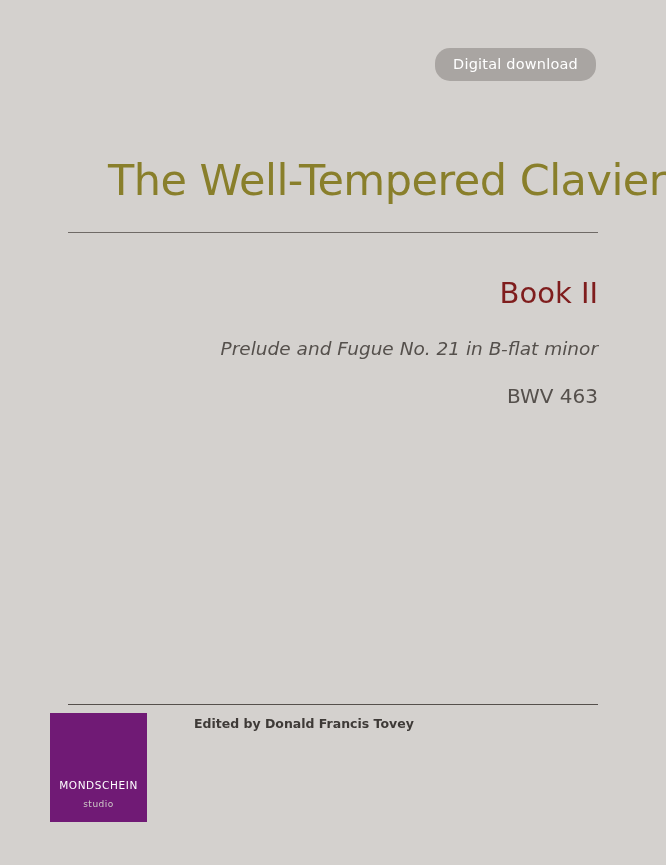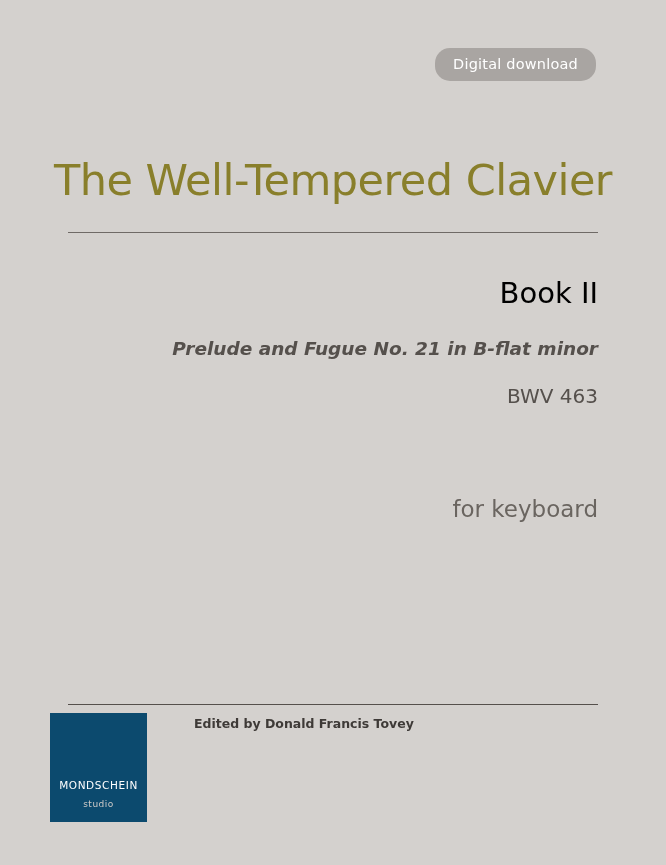--- a/index.html
+++ b/index.html
@@ -35,55 +35,55 @@
     font-family: "DejaVu Sans", sans-serif;
     white-space: nowrap;
   }
 
   
   .title {
     position: absolute;
     top: 155px;
     left: 0;
     width: 666px;
-    text-align: center;
+    text-align: right;
     color: #897f2b;
     font-size: 43px;
     font-weight: 400;
     letter-spacing: -0.5px;
     font-family: "DejaVu Sans", sans-serif;
   }
 
   .rule-top {
     position: absolute;
     top: 232px;
     left: 68px;
     width: 530px;
     height: 1px;
     background: #6f6a66;
   }
 
   .book {
     position: absolute;
     top: 276px;
     right: 68px;
-    color: #000000;
+    color: #7f1d1d;
     font-size: 29px;
     font-weight: 400;
     font-family: "DejaVu Sans", sans-serif;
   }
 
   .subtitle {
     position: absolute;
     top: 338px;
     right: 68px;
     color: #55504c;
     font-size: 18.5px;
     font-style: italic;
-    font-weight: 700;
+    font-weight: 400;
     font-family: "DejaVu Sans", sans-serif;
   }
 
   .catalog {
     position: absolute;
     top: 384px;
     right: 68px;
     color: #55504c;
     font-size: 20px;
     font-family: "DejaVu Sans", sans-serif;
@@ -131,21 +131,21 @@
     margin-left: 32px;
   }
 
   
   .logo {
     position: absolute;
     top: 713px;
     left: 50px;
     width: 97px;
     height: 109px;
-    background: #0c4a6e;
+    background: #701a75;
     display: flex;
     flex-direction: column;
     align-items: center;
     justify-content: flex-end;
     padding-bottom: 13px;
     box-sizing: border-box;
   }
   .logo-name {
     color: #ffffff;
     font-size: 10.5px;
@@ -170,21 +170,20 @@
   <div class="title">The Well-Tempered Clavier</div>
 
   <div class="rule-top"></div>
 
   <div class="book">Book II</div>
 
   <div class="subtitle">Prelude and Fugue No. 21 in B-flat minor</div>
 
   <div class="catalog">BWV 463</div>
 
-  <div class="instrument">for keyboard</div>
 
 
   <div class="rule-bottom"></div>
 
   <div class="credits">
     <div>Edited by Donald Francis Tovey</div>
   </div>
 
   <div class="logo">
     <div class="logo-name">MONDSCHEIN</div>

